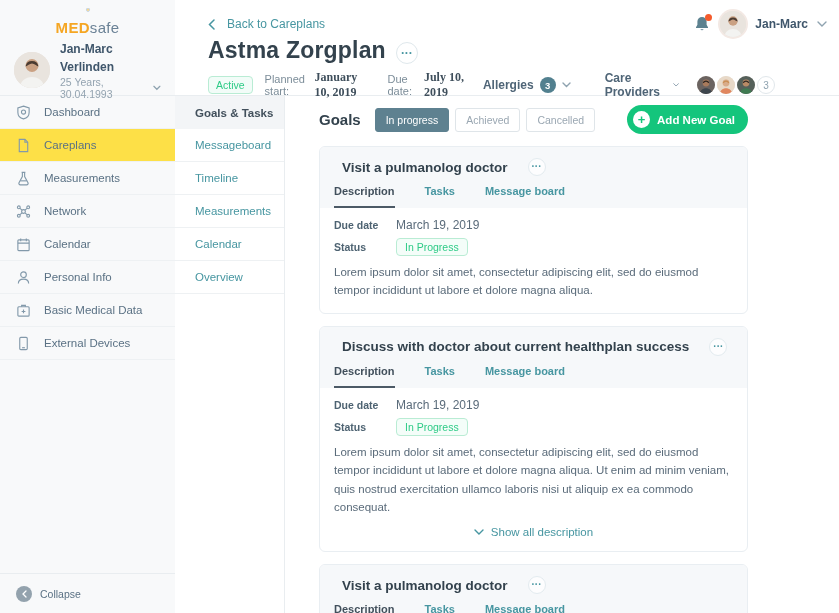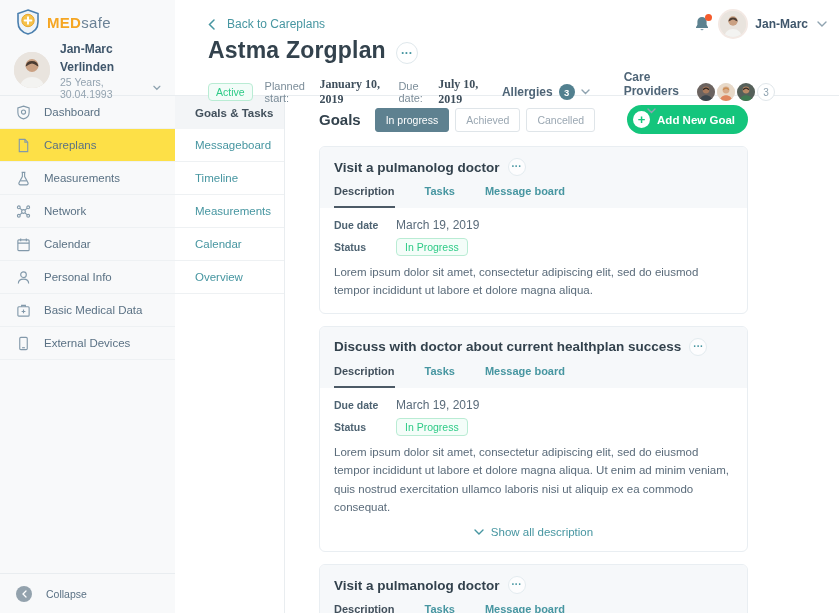--- a/index.html
+++ b/index.html
@@ -2,41 +2,41 @@
 <html><head>
 <meta charset="utf-8">
 <style>
   * { margin:0; padding:0; box-sizing:border-box; }
   html,body { width:839px; height:613px; overflow:hidden; background:#fff;
     font-family:"Liberation Sans", sans-serif; color:#33424d; }
   .app { display:flex; width:839px; height:613px; }
 
   
   .left-sidebar { width:175px; min-width:175px; background:#f8f9fa; display:flex; flex-direction:column; }
-  .logo-row { height:44px; display:flex; align-items:center; gap:7px; padding:0 16px; }
+  .logo-row { height:44px; display:flex; align-items:center; gap:7px; padding:8px 16px;flex-direction:column; }
   .logo-shield { width:24px; height:26px; }
   .brand { font-size:15px; letter-spacing:.3px; }
   .brand b { color:#f5a623; font-weight:bold; }
   .brand span { color:#6b8296; font-weight:normal; }
   .profile-row { height:52px; display:flex; align-items:center; gap:10px; padding:0 14px;
     border-bottom:1px solid #e9edf0; }
   .avatar { border-radius:50%; overflow:hidden; flex:none; background:#e9e3dd; }
   .avatar svg { display:block; width:100%; height:100%; }
   .av-36 { width:36px; height:36px; }
   .av-26 { width:26px; height:26px; box-shadow:0 0 0 2px #f3e9e4; }
   .av-18 { width:18px; height:18px; }
   .profile-name { font-size:12px; font-weight:bold; color:#3f566b; line-height:1.5; }
   .profile-meta { font-size:10.5px; color:#93a3b0; display:flex; align-items:center; gap:8px; }
   .nav { flex:1; }
   .nav-item { height:33px; display:flex; align-items:center; gap:13px; padding:0 16px;
     border-bottom:1px solid #eef1f3; cursor:pointer; }
   .nav-item .ni { color:#8299aa; width:15px; height:15px; flex:none; }
   .nav-item .nl { font-size:11.5px; color:#5a7184; }
   .nav-item.active { background:#fde047; }
-  .collapse-row { height:40px; display:flex; align-items:center; gap:14px; padding:0 16px;
+  .collapse-row { height:40px; display:flex; align-items:center; gap:8px; padding:0 16px;
     border-top:1px solid #e9edf0; cursor:pointer; }
   .collapse-circle { width:16px; height:16px; border-radius:50%; background:#93a2ad; color:#fff;
     display:flex; align-items:center; justify-content:center; font-size:9px; }
   .collapse-label { font-size:10.5px; color:#5a7184; }
 
   
   .right { flex:1; display:flex; flex-direction:column; }
   .page-header { height:96px; min-height:96px; border-bottom:1px solid #e9edf0; padding:0 12px 0 33px; position:relative; }
   .hdr-row1 { display:flex; align-items:center; padding-top:11px; }
   .back-link { display:flex; align-items:center; gap:12px; color:#4796a1; font-size:12px; cursor:pointer; }
@@ -52,21 +52,21 @@
   .meta-row { display:flex; align-items:center; margin-top:6px; }
   .badge-active { font-size:10.5px; color:#2ecb87; background:#f2fcf8; border:1px solid #b9ecd4;
     border-radius:4px; padding:2px 7px; margin-right:12px; }
   .meta-label { font-size:11px; color:#7c8d99; }
   .meta-val { font-size:12px; font-weight:bold; color:#3f4f5c; margin-right:14px;font-family:Liberation Serif, serif; }
   .meta-right { margin-left:auto; display:flex; align-items:center; margin-right:52px; }
   .allergies { display:flex; align-items:center; gap:6px; cursor:pointer; }
   .allergies-label, .providers-label { font-size:12px; font-weight:bold; color:#4f6577; }
   .count-circle { width:16px; height:16px; border-radius:50%; background:#52808f; color:#fff;
     font-size:9.5px; font-weight:bold; display:flex; align-items:center; justify-content:center; }
-  .providers { display:flex; align-items:center; gap:10px; margin-left:34px; cursor:pointer;flex-direction:column; }
+  .providers { display:flex; align-items:center; gap:10px; margin-left:34px; cursor:pointer; }
   .provider-stack { display:flex; align-items:center; gap:2px; margin-left:18px; }
   .count-outline { width:18px; height:18px; border-radius:50%; border:1px solid #e1e7eb; background:#fff;
     color:#8fa3b0; font-size:10px; display:flex; align-items:center; justify-content:center; }
 
   .body-row { flex:1; display:flex; min-height:0; }
 
   
   .subnav { width:110px; min-width:110px; border-right:1px solid #e9edf0; background:#fff; }
   .subnav-item { height:33px; display:flex; align-items:center; padding:0 0 0 20px;
     border-bottom:1px solid #eef1f3; font-size:11.5px; color:#4796a1; cursor:pointer; }
@@ -82,21 +82,21 @@
   .filter-btn.active { background:#5e8190; border-color:#5e8190; color:#fff; }
   .add-goal-btn { margin-left:auto; display:flex; align-items:center; gap:7px; background:#14c57c;
     border:none; border-radius:15px; height:29px; padding:0 13px 0 6px; color:#fff; font-weight:bold;
     font-size:11.5px; cursor:pointer; font-family:inherit; }
   .plus-circle { width:17px; height:17px; border-radius:50%; background:#fff; color:#14c57c;
     font-size:13px; font-weight:bold; display:flex; align-items:center; justify-content:center; line-height:1; }
 
   
   .goal-card { width:429px; border:1px solid #e9eef2; border-radius:6px; margin-top:12px; background:#fff; overflow:hidden; }
   .card-head { background:#f6f8fa; padding:11px 14px 0 14px; }
-  .card-title-row { display:flex; align-items:center; gap:8px; }
+  .card-title-row { display:flex; align-items:center; gap:20px;margin-left:8px; }
   .card-title { font-size:13.5px; font-weight:bold; color:#33424d; }
   .card-ellipsis { width:18px; height:18px; border-radius:50%; border:1px solid #e3ebef; background:#fdfdfe;
     color:#4796a1; font-size:10px; line-height:14px; text-align:center; cursor:pointer; font-weight:bold; flex:none; }
   .card-tabs { display:flex; gap:30px; margin-top:9px; }
   .card-tab { font-size:11px; font-weight:bold; color:#4796a1; padding-bottom:9px; cursor:pointer; }
   .card-tab.active { color:#42505c; border-bottom:2px solid #4c5a66; }
   .card-body { padding:10px 14px 13px 14px; }
   .kv-row { display:flex; align-items:center; margin-bottom:6px; }
   .kv-label { width:62px; font-size:10.5px; font-weight:bold; color:#4e6372; flex:none; }
   .kv-value { font-size:12px; color:#5a6b7a; }

